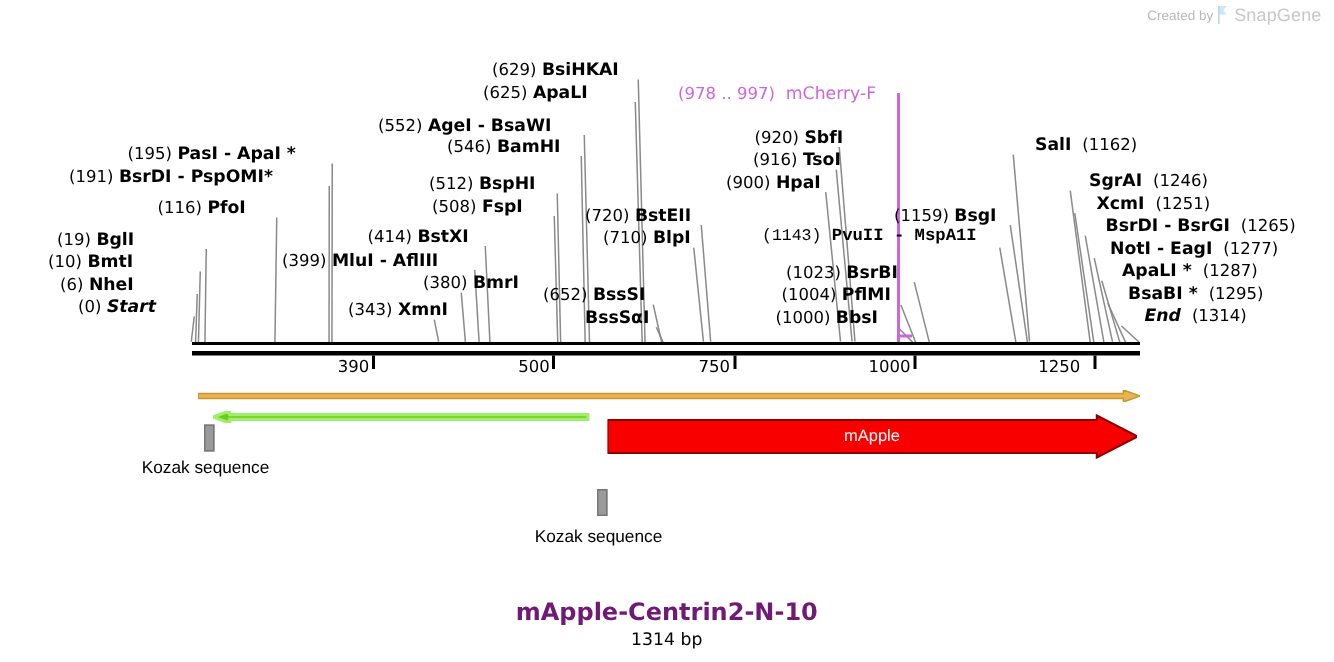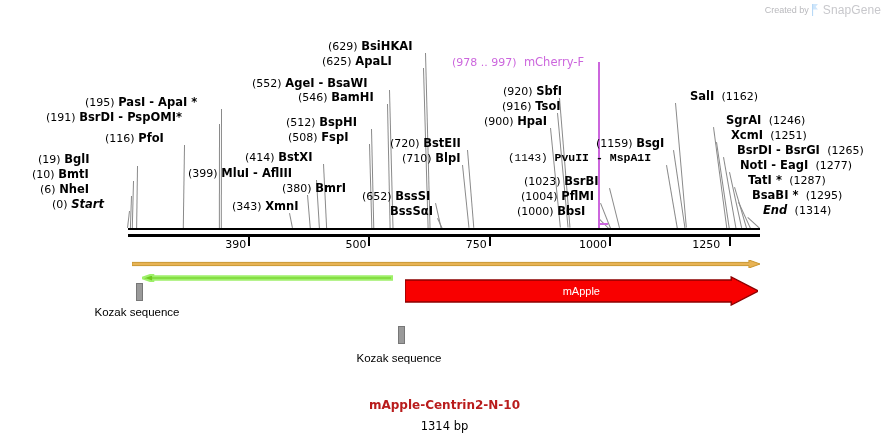--- a/index.html
+++ b/index.html
@@ -59,21 +59,21 @@
   }
   .kozak-mark{position:absolute;background:#9a9a9a;border:1px solid #777;}
   .kozak-text{
     position:absolute;font-size:11.5px;color:#000;
     font-family:"Liberation Sans",sans-serif;white-space:nowrap;text-align:center;
   }
 
   
   .title{
     position:absolute;width:100%;text-align:center;
-    font-weight:bold;font-size:12px;color:#b91c1c;
+    font-weight:bold;font-size:16px;color:#701a75;
     font-family:"DejaVu Sans","Liberation Sans",sans-serif;
   }
   .subtitle{
     position:absolute;width:100%;text-align:center;
     font-size:11.5px;color:#000;
     font-family:"DejaVu Sans","Liberation Sans",sans-serif;
   }
 </style>
 </head>
 <body>
@@ -160,21 +160,21 @@
     <div class="lbl" style="left: 517px; top: 205px;"><span class="pos">(1000)</span>&nbsp;<span class="enz">BbsI</span></div>
     <div class="lbl" style="left: 521px; top: 190px;"><span class="pos">(1004)</span>&nbsp;<span class="enz">PflMI</span></div>
     <div class="lbl" style="left: 524px; top: 175px;"><span class="pos">(1023)</span>&nbsp;<span class="enz">BsrBI</span></div>
     <div class="lbl" style="left: 508px; top: 152px; font-family: Liberation Mono, monospace;"><span class="pos">(1143)</span>&nbsp;<span class="enz">PvuII - MspA1I</span></div>
     <div class="lbl" style="left: 596px; top: 137px;"><span class="pos">(1159)</span>&nbsp;<span class="enz">BsgI</span></div>
     <div class="lbl" style="left: 690px; top: 90px;"><span class="enz">SalI</span>&nbsp;&nbsp;<span class="pos">(1162)</span></div>
     <div class="lbl" style="left: 726px; top: 114px;"><span class="enz">SgrAI</span>&nbsp;&nbsp;<span class="pos">(1246)</span></div>
     <div class="lbl" style="left: 731px; top: 129px;"><span class="enz">XcmI</span>&nbsp;&nbsp;<span class="pos">(1251)</span></div>
     <div class="lbl" style="left: 737px; top: 144px;"><span class="enz">BsrDI - BsrGI</span>&nbsp;&nbsp;<span class="pos">(1265)</span></div>
     <div class="lbl" style="left: 740px; top: 159px;"><span class="enz">NotI - EagI</span>&nbsp;&nbsp;<span class="pos">(1277)</span></div>
-    <div class="lbl" style="left: 748px; top: 174px;"><span class="enz">TatI *</span>&nbsp;&nbsp;<span class="pos">(1287)</span></div>
+    <div class="lbl" style="left: 748px; top: 174px;"><span class="enz">ApaLI *</span>&nbsp;&nbsp;<span class="pos">(1287)</span></div>
     <div class="lbl" style="left: 752px; top: 189px;"><span class="enz">BsaBI *</span>&nbsp;&nbsp;<span class="pos">(1295)</span></div>
     <div class="lbl" style="left: 763px; top: 204px;"><span class="enz ital">End</span>&nbsp;&nbsp;<span class="pos">(1314)</span></div>
     <div class="lbl purple" style="left: 452px; top: 56px;"><span class="pos">(978 .. 997)</span>&nbsp;&nbsp;<span class="enz">mCherry-F</span></div>
   </div>
 <div id="ruler">
     <div class="ruler-line" style="left:128px;top:228px;width:632px;height:2px;"></div>
     <div class="ruler-line" style="left:128px;top:234px;width:632px;height:3px;"></div>
     <div class="tick" style="left:248.2435312024353px;top:237px;height:9px;width:2px;"></div>
     <div class="ticklabel" style="left: 204.244px; top: 238px; width: 42px;">390</div>
     <div class="tick" style="left:368.4870624048706px;top:237px;height:9px;width:2px;"></div>

